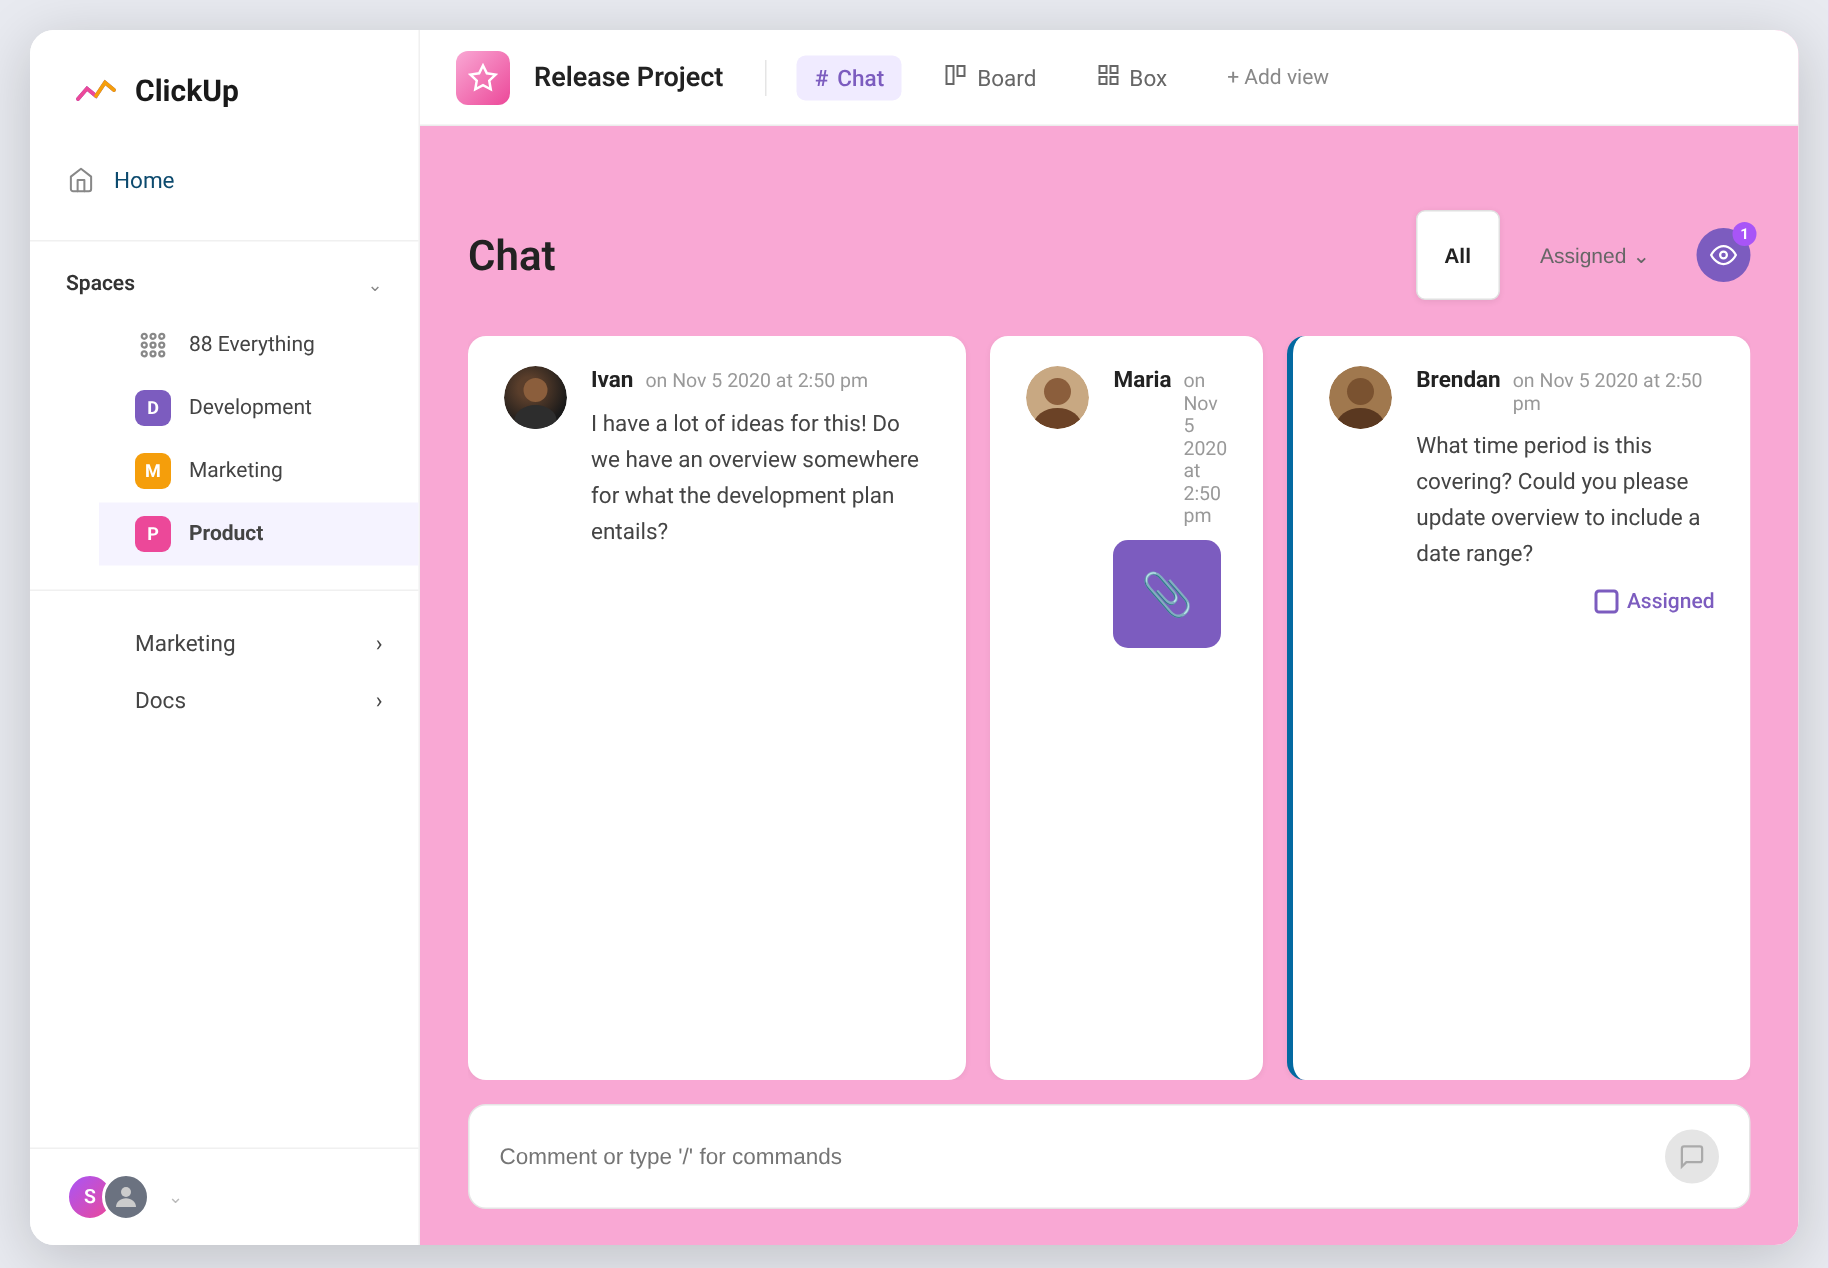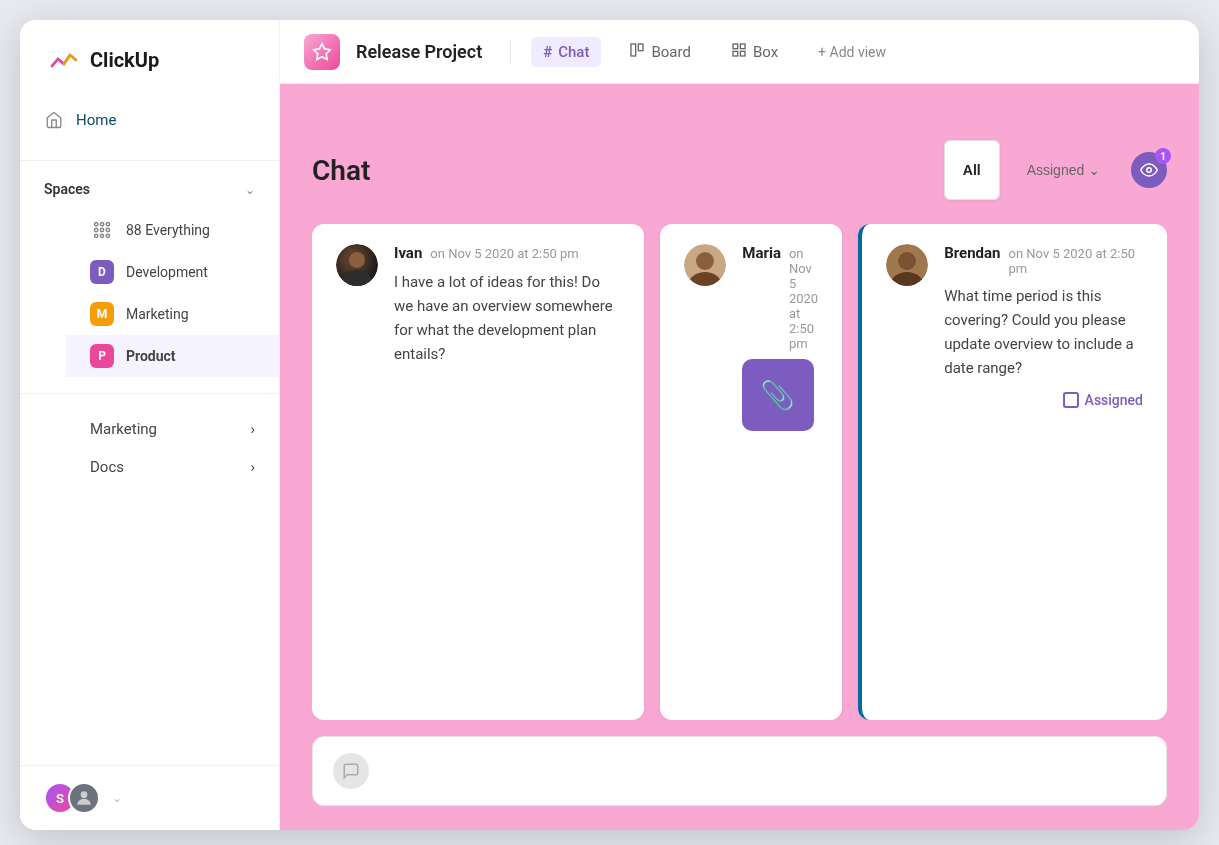--- a/index.html
+++ b/index.html
@@ -651,20 +651,21 @@
             <div class="assigned-tag">
               <div class="assigned-checkbox"></div>
               <span class="assigned-label">Assigned</span>
             </div>
           </div>
         </div>
 
       </div>
 
       <div class="comment-input-area">
+        <input type="text" style="border: none; outline: none; font-size: 15px; color: rgb(170, 170, 170); background: transparent; flex: 1 1 0%;" placeholder="Comment or type '/' for commands">
         <div class="send-btn">
           <svg width="18" height="18" viewBox="0 0 24 24" fill="none" stroke="#aaa" stroke-width="2">
               <path d="M21 15a2 2 0 01-2 2H7l-4 4V5a2 2 0 012-2h14a2 2 0 012 2z"></path>
             </svg>
         </div>
       </div>
 
     </div>
   </div>
 </div>

